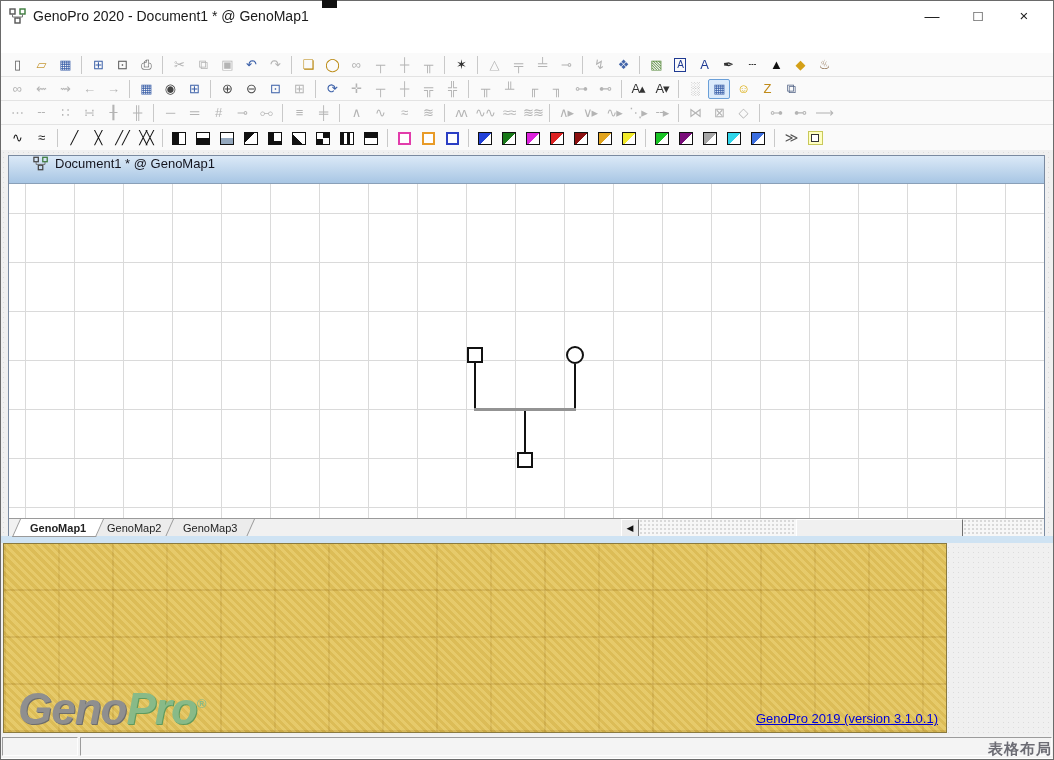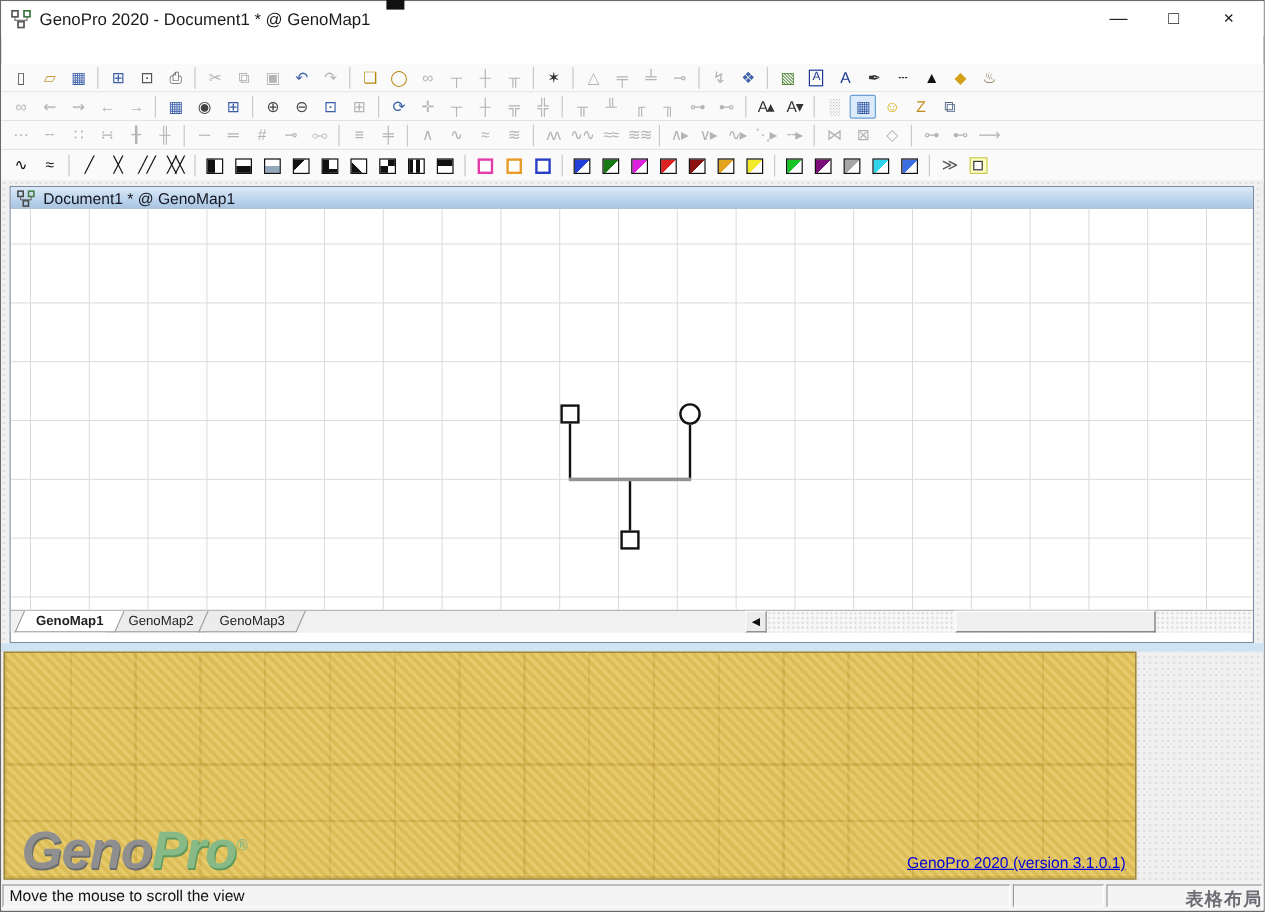--- a/index.html
+++ b/index.html
@@ -51,22 +51,22 @@
   .p-vstripes { background:repeating-linear-gradient(90deg,#111 0 3px,#fff 3px 6px); }
   .p-top-split { background:linear-gradient(0deg,#fff 50%,#111 50%); }
 
   
   .mdi { position:absolute; left:1px; top:150px; width:1052px; height:585px; background:#f0f0f0;
          background-image:radial-gradient(#dcdcdc 22%, transparent 24%); background-size:5px 5px; }
 
   
   .doc-window { position:absolute; left:8px; top:155px; width:1037px; height:381px;
                 border:1px solid #7a8aa0; background:#fff; }
-  .doc-titlebar { height:18px; background:linear-gradient(#dbe9f7,#a8c6e4);
-                  display:flex; align-items:flex-end; padding:0 5px; border-bottom:1px solid #8aa0b8; }
+  .doc-titlebar { height:28px; background:linear-gradient(#dbe9f7,#a8c6e4);
+                  display:flex; align-items:flex-start; padding:0 24px; border-bottom:1px solid #8aa0b8; }
   .doc-titlebar .doc-icon { width:16px; height:15px; margin-right:6px; }
   .doc-title-text { font-size:13px; color:#15151f; }
   .doc-canvas { position:relative; height:334px; background:#fff; overflow:hidden;
     background-image:linear-gradient(#dadada 1px,transparent 1px),linear-gradient(90deg,#dadada 1px,transparent 1px);
     background-size:49px 49px; background-position:0 29px,16px 0; }
   .geno-line-v { position:absolute; width:2px; background:#111; }
   .geno-line-h { position:absolute; height:3px; background:#939393; }
   .geno-square { position:absolute; width:16px; height:16px; border:2px solid #111; background:#fff; }
   .geno-circle { position:absolute; width:18px; height:18px; border:2px solid #111; border-radius:50%; background:#fff; }
 
@@ -588,23 +588,22 @@
         <div class="scroll-thumb"></div>
       </div>
     </div>
   </div>
 
   <div class="blue-strip"></div>
   <div class="yellow-area">
     <div class="genopro-logo">
       <span class="logo-geno">Geno</span><span class="logo-pro">Pro</span><span class="logo-reg">®</span>
     </div>
-    <a class="version-link">GenoPro 2020 (version 3.1.0.1)</a>
+    <a class="version-link">GenoPro 2019 (version 3.1.0.1)</a>
   </div>
 
   <div class="statusbar">
-    <div class="status-seg seg-main">Move the mouse to scroll the view</div>
     <div class="status-seg seg-2"></div>
     <div class="status-seg seg-3"></div>
   </div>
   <div class="watermark">表格布局</div>
 
 </div>
 
 </body></html>

